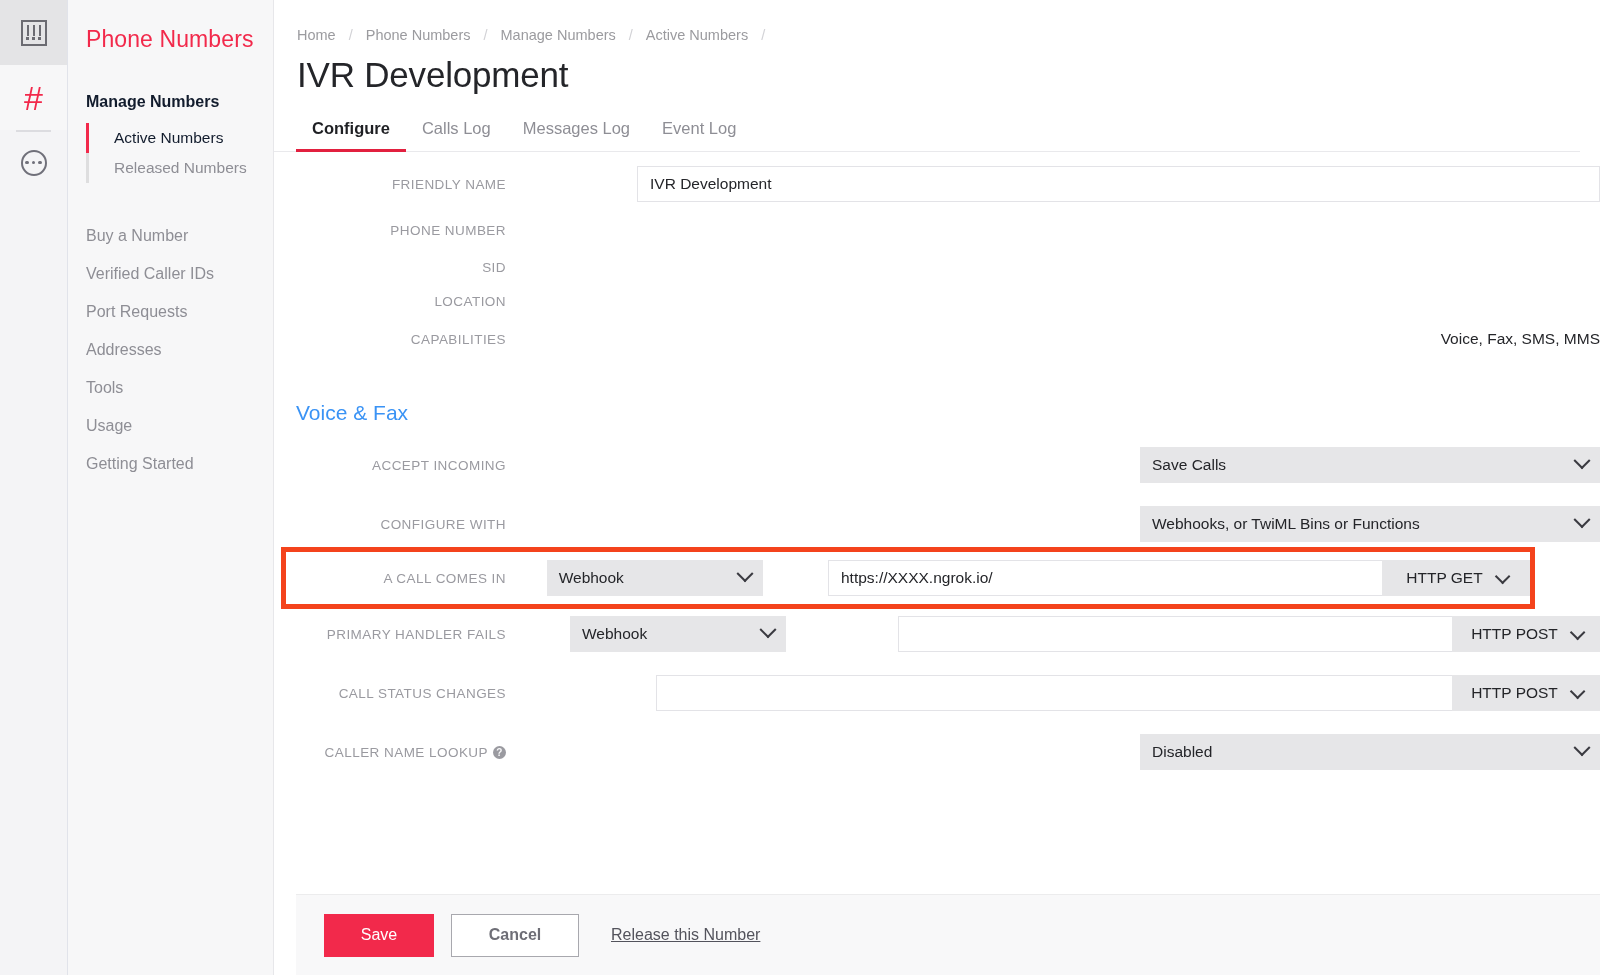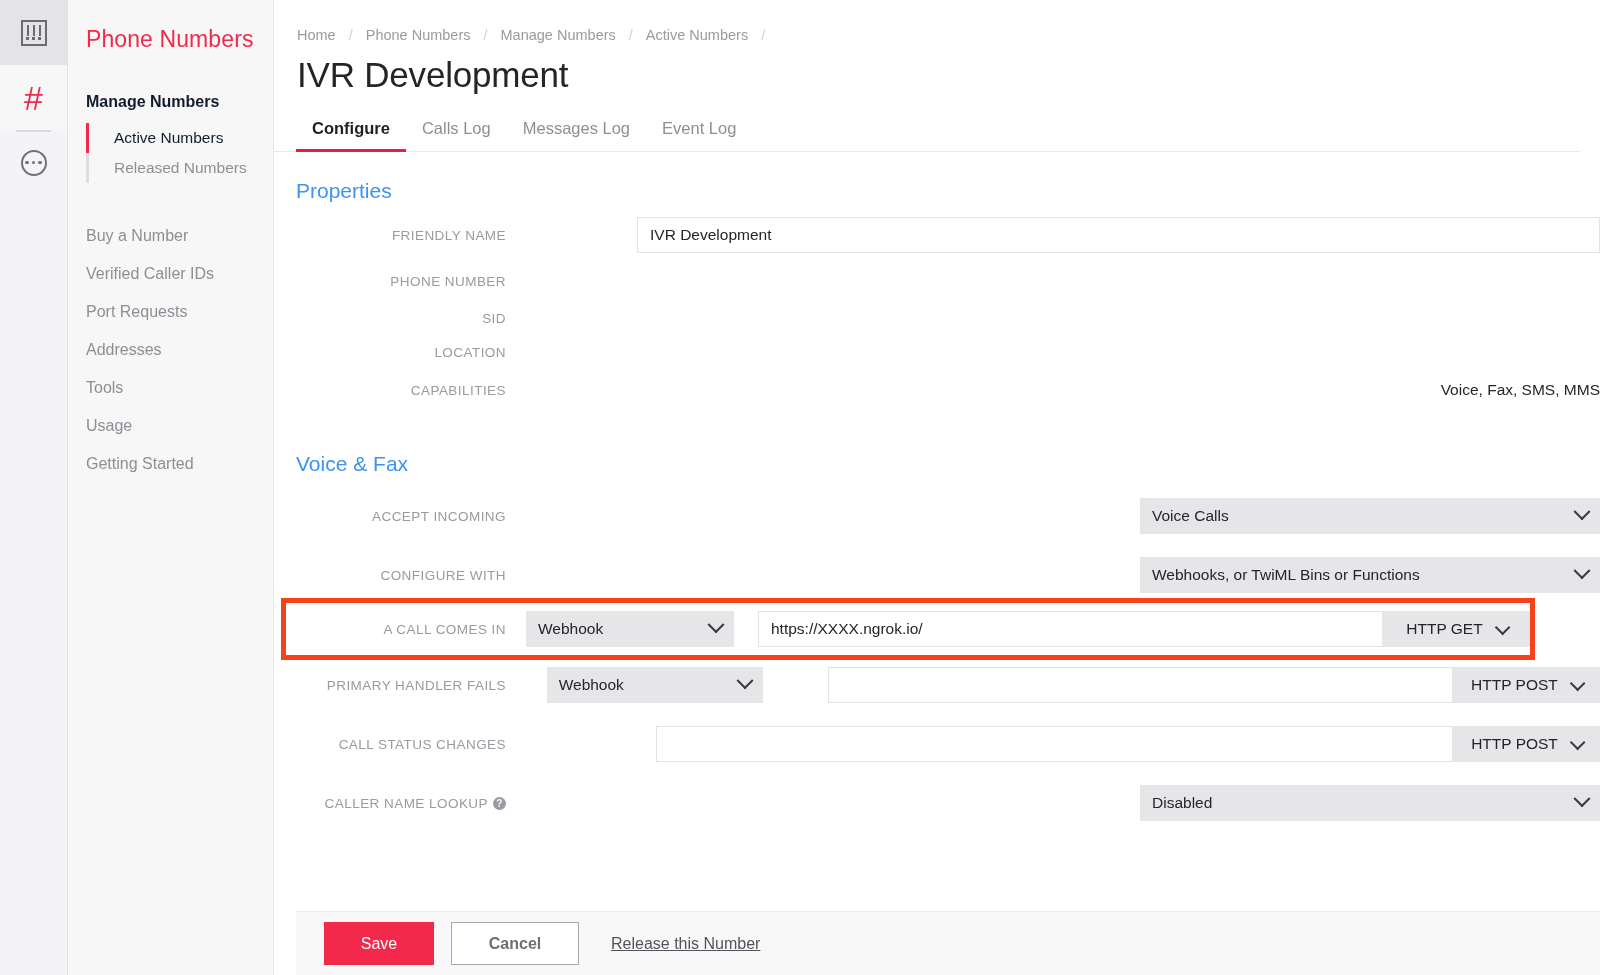--- a/index.html
+++ b/index.html
@@ -307,21 +307,21 @@
     cursor: pointer;
     height: 36px;
   }
   .combo .method .chev {
     width: 11px; height: 11px;
     border-right: 2px solid #3a3a40;
     border-bottom: 2px solid #3a3a40;
     transform: rotate(45deg) translateY(-3px);
     display: inline-block;
   }
-  .url-input { width: 624px; }
+  .url-input { width: 554px; }
   .url-input-full { width: 796px; }
 
   .gap-12 { width: 24px; flex: 0 0 24px; }
 
   
   .highlight-row {
     position: relative;
     outline: 5px solid #f4431c;
     outline-offset: 0;
     margin: 10px 0 10px 0;
@@ -331,21 +331,21 @@
     margin-left: 12px;
   }
   .highlight-row .frow { margin-top: 0; padding-left: 10px; }
 
   
   .actionbar {
     position: absolute;
     left: 22px;
     right: 0px;
     bottom: 0;
-    height: 64px;
+    height: 81px;
     background: #f8f8f9;
     border-top: 1px solid #ececed;
     display: flex;
     align-items: center;
     padding-left: 28px;
     gap: 0;
   }
   .btn-save {
     background: #f2294b;
     color: #fff;
@@ -442,21 +442,20 @@
 
     <div class="tabs">
       <div class="tab active">Configure</div>
       <div class="tab">Calls Log</div>
       <div class="tab">Messages Log</div>
       <div class="tab">Event Log</div>
     </div>
 
     <div class="content">
 
-      <div class="sec-head">Properties</div>
 
       <div class="frow">
         <div class="flabel">FRIENDLY NAME</div>
         <div class="text-input input-wide">IVR Development</div>
       </div>
 
       <div class="frow" style="margin-top:21px;">
         <div class="flabel">PHONE NUMBER</div>
         <div class="fvalue"></div>
       </div>
@@ -474,21 +473,21 @@
       <div class="frow" style="margin-top:21px;">
         <div class="flabel">CAPABILITIES</div>
         <div class="fvalue">Voice, Fax, SMS, MMS</div>
       </div>
 
       <div class="sec-head" style="padding-top:53px;">Voice &amp; Fax</div>
 
       <div class="frow" style="margin-top:22px;">
         <div class="flabel">ACCEPT INCOMING</div>
         <div class="select sel-w460">
-          <span>Voice Calls</span>
+          <span>Save Calls</span>
           <span class="chev"></span>
         </div>
       </div>
 
       <div class="frow" style="margin-top:23px;">
         <div class="flabel">CONFIGURE WITH</div>
         <div class="select sel-w460">
           <span>Webhooks, or TwiML Bins or Functions</span>
           <span class="chev"></span>
         </div>

